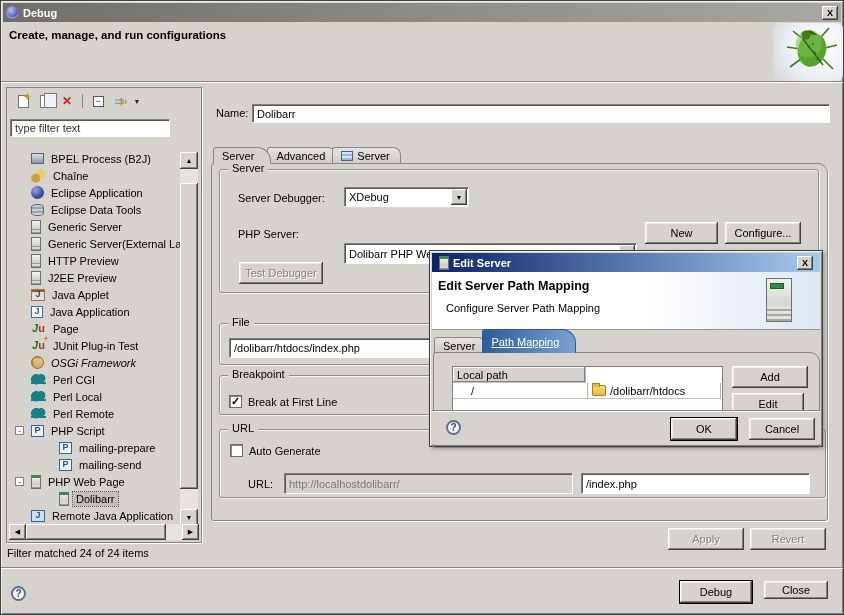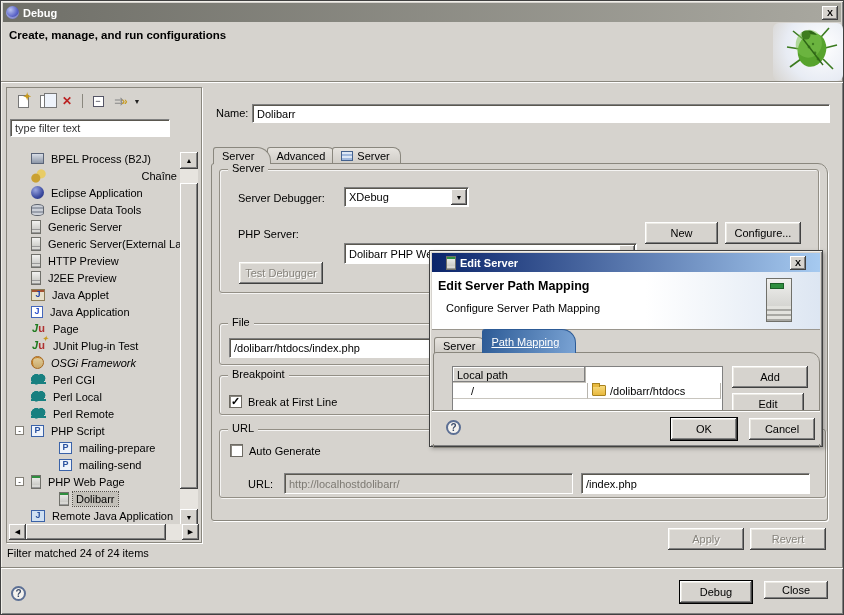--- a/index.html
+++ b/index.html
@@ -128,21 +128,21 @@
   .tab.active { background:#d6d3ce; z-index:2; border-radius:3px 14px 0 0; padding-right:16px; }
   .tab.active-blue { background:linear-gradient(100deg,#2d5b96,#7aa3d4); color:#fff; z-index:2;
     border-radius:3px 14px 0 0; padding-right:16px; text-decoration:underline; border-color:#2d5b96; }
   .common-ic { width:12px; height:10px; border:1px solid #44628e; background:
     repeating-linear-gradient(#dce7f5 0 2px, #9fb8dd 2px 4px); }
 
   
   #editdlg { left:428px; top:249px; width:394px; height:197px; background:#d6d3ce; z-index:10;
     border:1px solid #404040; box-shadow: inset 1px 1px 0 #f1efe9, inset -1px -1px 0 #808080, 2px 2px 4px rgba(0,0,0,.25); }
   #edit-titlebar { position:absolute; left:2px; right:2px; top:2px; height:19px;
-    background:linear-gradient(to right,#0a246a,#a6caf0); display:flex; align-items:center; padding:0 14px; }
+    background:linear-gradient(to right,#0a246a,#a6caf0); display:flex; align-items:center; padding:0 7px; }
   #edit-titlebar .ttext { color:#fff; font-weight:bold; margin-left:4px; flex:1; }
   #edit-head { position:absolute; left:2px; right:2px; top:21px; height:58px;
     background:linear-gradient(to right,#ffffff 55%, #dde6f2); border-bottom:1px solid #9a968e; }
   .tower { position:absolute; right:28px; top:6px; width:26px; height:44px; border:1px solid #70706a;
     background:linear-gradient(#f0f0ee,#c6c6c2);
     box-shadow: inset 0 -2px 0 #a8a8a4, inset 0 -5px 0 #e2e2de, inset 0 -7px 0 #a8a8a4, inset 0 -10px 0 #e2e2de,
                 inset 0 -12px 0 #a8a8a4, inset 0 -15px 0 #e2e2de; }
   .tower::before { content:""; position:absolute; left:3px; top:4px; width:12px; height:4px; background:#2f8f3f; border:1px solid #1d5f28; }
   .table-cell { border-right:1px solid #b8b5ae; border-bottom:1px solid #c8c5be; padding:0 4px;
     display:flex; align-items:center; height:16px; background:#fff; overflow:hidden; white-space:nowrap; }
@@ -215,21 +215,21 @@
         </span>
     </div>
 
     <div class="field abs" style="left:3px;top:31px;width:160px;height:18px;color:#333">type filter text</div>
 
     <div class="abs" style="left:1px;top:62px;width:172px;height:378px;overflow:hidden" id="tree">
         <div class="tree-row" style="padding-left: 23px;">
           <span class="ic ic-bpel"></span>
           <span class="lbl">BPEL Process (B2J)</span>
         </div>
-        <div class="tree-row" style="padding-left: 23px; justify-content: space-between;">
+        <div class="tree-row" style="padding-left: 23px;">
           <span class="ic ic-chain"></span>
           <span class="lbl">Chaîne</span>
         </div>
         <div class="tree-row" style="padding-left: 23px;">
           <span class="ic ic-eclipse"></span>
           <span class="lbl">Eclipse Application</span>
         </div>
         <div class="tree-row" style="padding-left: 23px;">
           <span class="ic ic-data"></span>
           <span class="lbl">Eclipse Data Tools</span>

